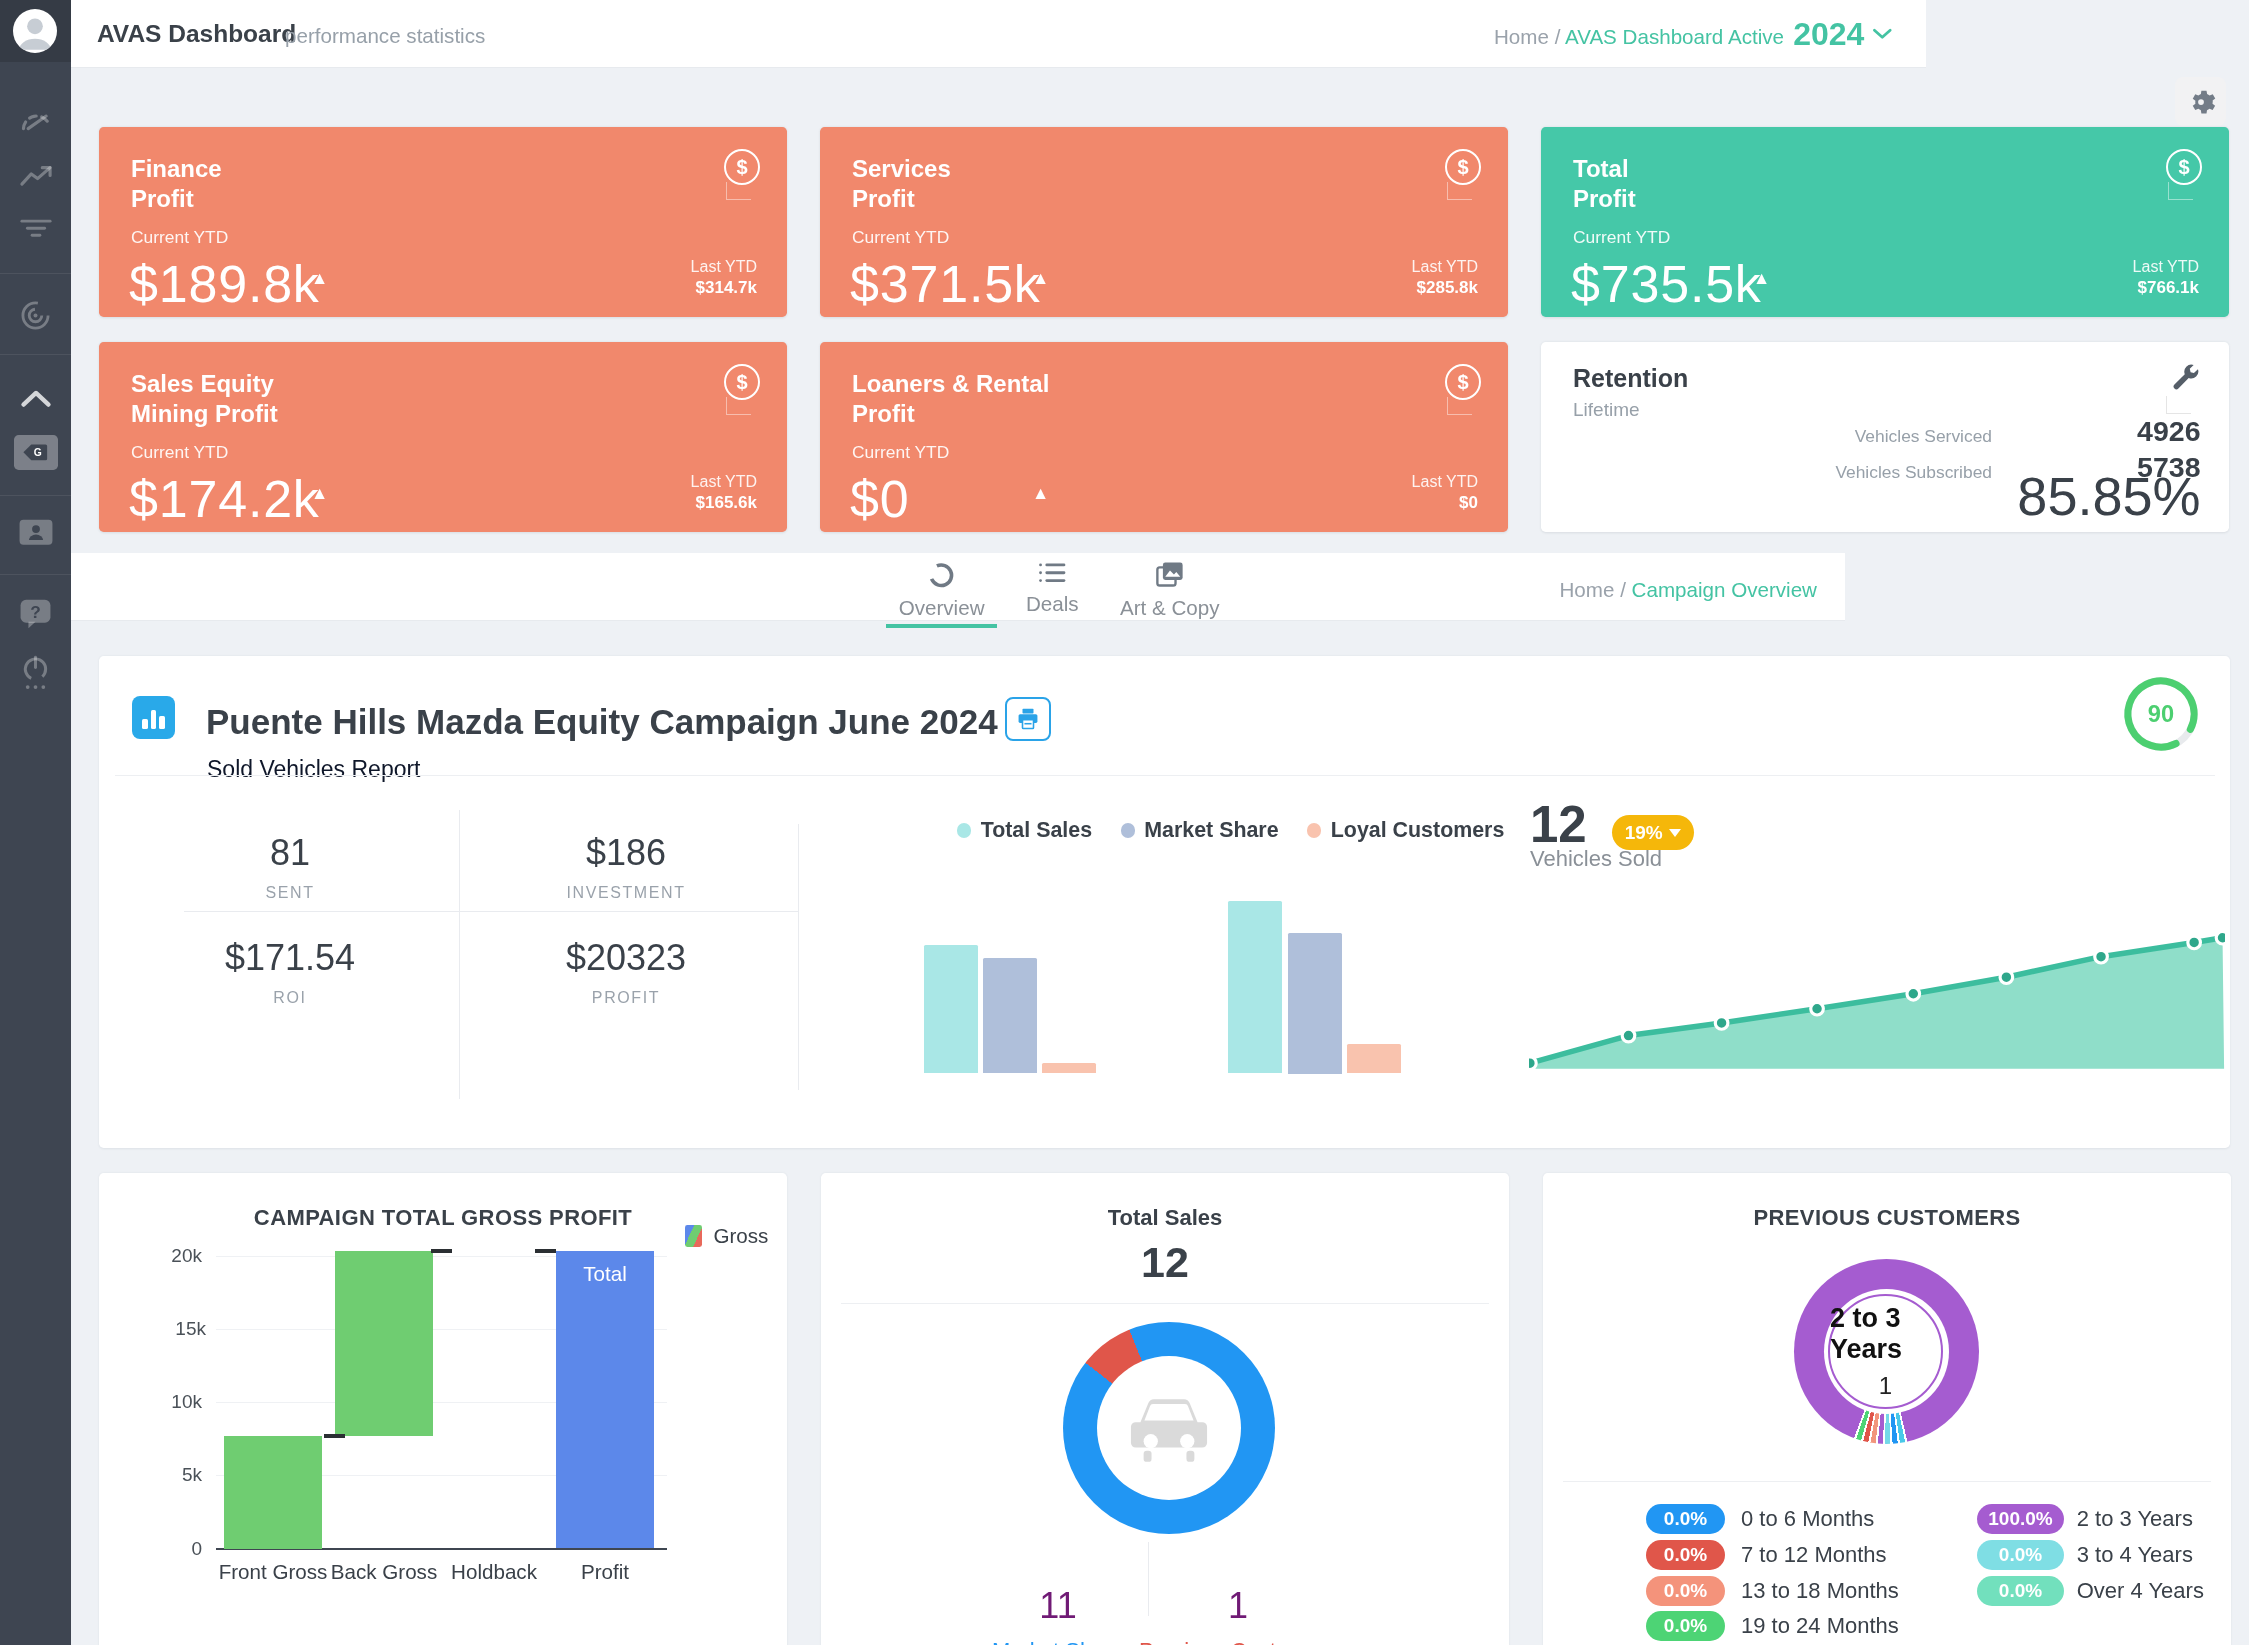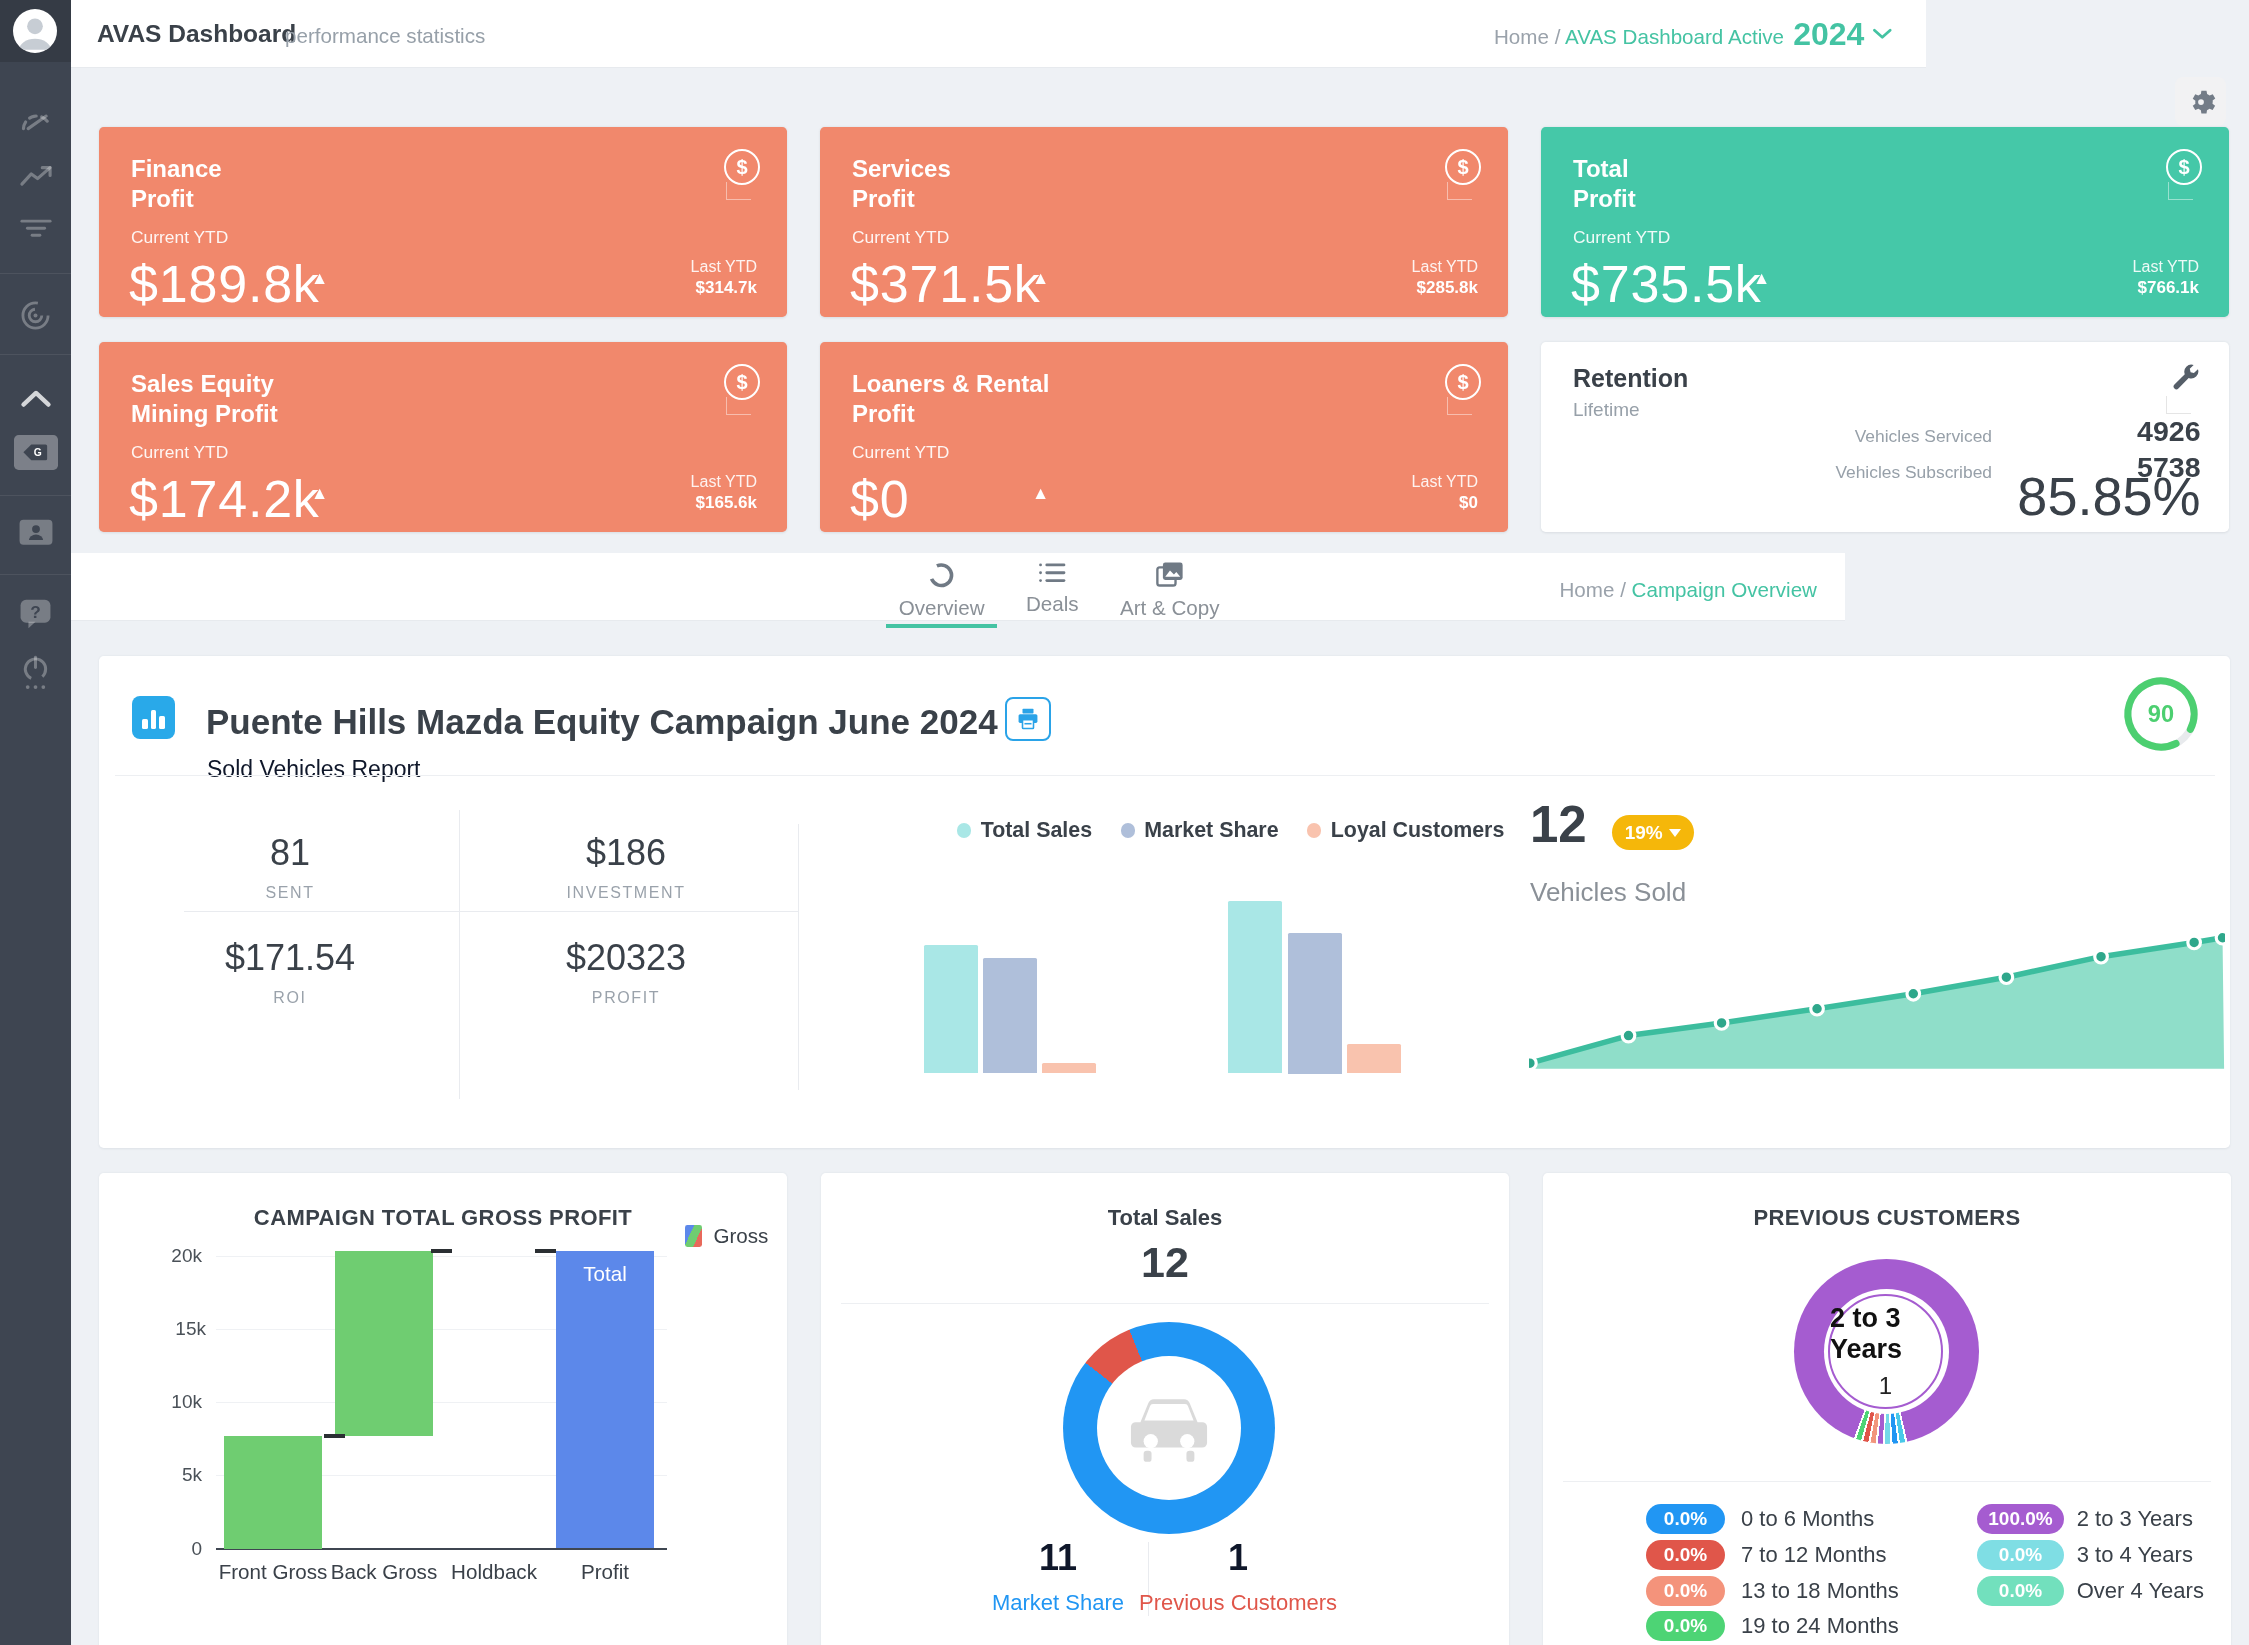--- a/index.html
+++ b/index.html
@@ -64,41 +64,41 @@
   .stat-cell .v{font-size:36px;font-weight:400;color:#3A4149;}
   .stat-cell .l{font-size:16px;letter-spacing:1.6px;color:#9AA2AB;margin-top:9.5px;}
   .stat-line{position:absolute;background:#E9EBEF;}
   #mini-legend{position:absolute;left:858px;top:162px;display:flex;gap:28.5px;align-items:center;}
   #mini-legend .li{display:flex;align-items:center;gap:9.5px;font-size:21.4px;font-weight:700;color:#3A4149;}
   #mini-legend .dot{width:14.2px;height:14.2px;border-radius:50%;}
   .mbar{position:absolute;width:54px;border-radius:1.6px 1.6px 0 0;}
   .veh-num{position:absolute;left:1431px;top:139px;font-size:51px;font-weight:700;color:#3A4149;}
   .veh-badge{position:absolute;left:1513px;top:159px;height:35px;padding:0 12.7px;background:#F5B70A;border-radius:17.4px;display:flex;align-items:center;gap:6.3px;color:#fff;font-size:19px;font-weight:700;}
   .veh-badge .tri{width:0;height:0;border-left:6.3px solid transparent;border-right:6.3px solid transparent;border-top:8px solid #fff;}
-  .veh-lab{position:absolute;left:1431px;top:221px;font-size:26px;color:#8A9097;}
+  .veh-lab{position:absolute;left:1431px;top:190px;font-size:22px;color:#8A9097;}
   
   #wfcard{left:99px;top:1173px;width:688px;height:506px;}
   #tscard{left:821px;top:1173px;width:688px;height:506px;}
   #pccard{left:1543px;top:1173px;width:688px;height:506px;}
   .bc-title{position:absolute;left:0;width:100%;top:32px;text-align:center;font-size:22px;font-weight:700;color:#3A4149;letter-spacing:0.4px;}
   .wf-ylab{position:absolute;width:71px;text-align:right;font-size:19px;color:#4A5158;transform:translateY(-50%);}
   .wf-grid{position:absolute;height:0.8px;background:#EFF1F4;}
   .wf-axis{position:absolute;height:2.4px;background:#3F4651;}
   .wf-bar{position:absolute;}
   .wf-dash{position:absolute;height:4px;background:#2b2f33;}
   .wf-xlab{position:absolute;transform:translateX(-50%);font-size:20.6px;color:#3A4149;white-space:nowrap;}
   .wf-total{position:absolute;transform:translateX(-50%);font-size:20.6px;color:#fff;}
   .wf-leg{position:absolute;left:586px;top:51px;display:flex;align-items:center;gap:11px;font-size:20.6px;color:#3A4149;}
   .wf-leg .sw{width:17.4px;height:22px;border-radius:2.4px;background:linear-gradient(115deg,#5C88EA 0 34%,#6FCD71 34% 67%,#E8695B 67% 100%);}
   .ts-big{position:absolute;left:0;width:100%;top:65px;text-align:center;font-size:43px;font-weight:700;color:#3A4149;}
   .hline{position:absolute;height:0.8px;background:#EDEFF2;}
   .donut{position:absolute;border-radius:50%;}
   .donut .hole{position:absolute;background:#fff;border-radius:50%;display:flex;align-items:center;justify-content:center;}
   .ts-l{position:absolute;text-align:center;transform:translateX(-50%);}
-  .ts-l .v{font-size:36px;font-weight:700;color:#0f172a;}
+  .ts-l .v{font-size:36px;font-weight:400;color:#701a75;margin-top:48px;}
   .ts-l .t{font-size:22px;margin-top:11px;}
   .vline{position:absolute;width:0.8px;background:#E9EBEF;}
   .pc-ring{position:absolute;border-radius:50%;border:2.4px solid #A55CD0;display:flex;flex-direction:column;align-items:center;justify-content:center;background:#fff;}
   .pc-cl{font-size:27px;font-weight:700;color:#111;}
   .pc-cv{font-size:24px;color:#222;margin-top:6.3px;}
   .badge-row{position:absolute;display:flex;align-items:center;}
   .badge-pill{height:30px;border-radius:15px;color:#fff;font-size:19px;font-weight:700;display:flex;align-items:center;justify-content:center;}
   .badge-lab{font-size:22px;color:#3A4149;white-space:nowrap;}
 </style>
 </head>

